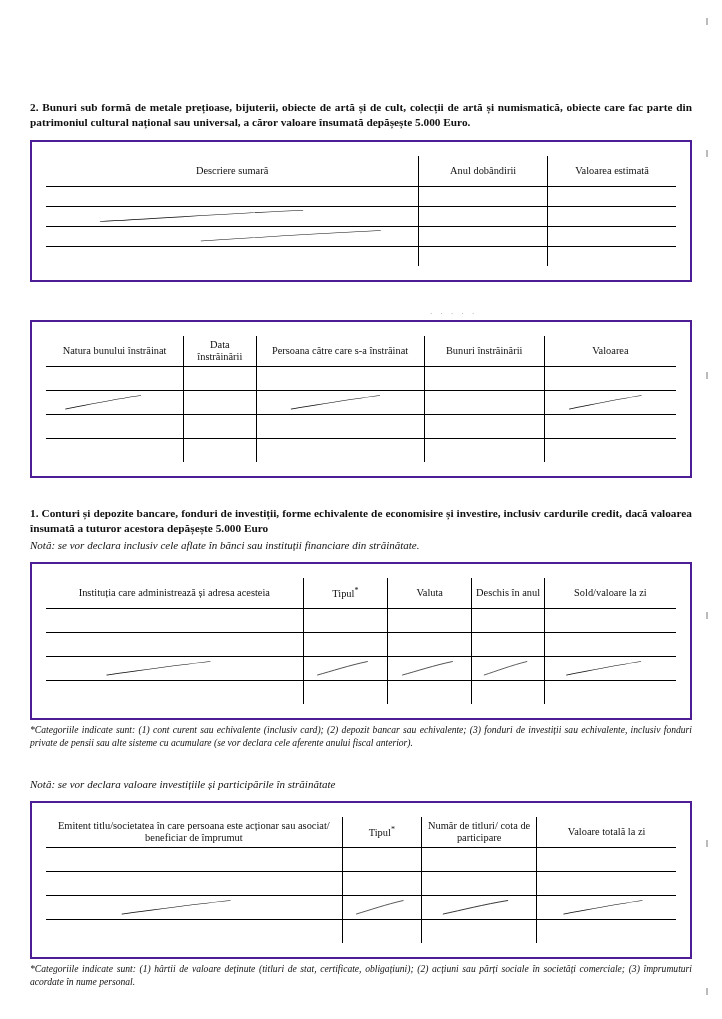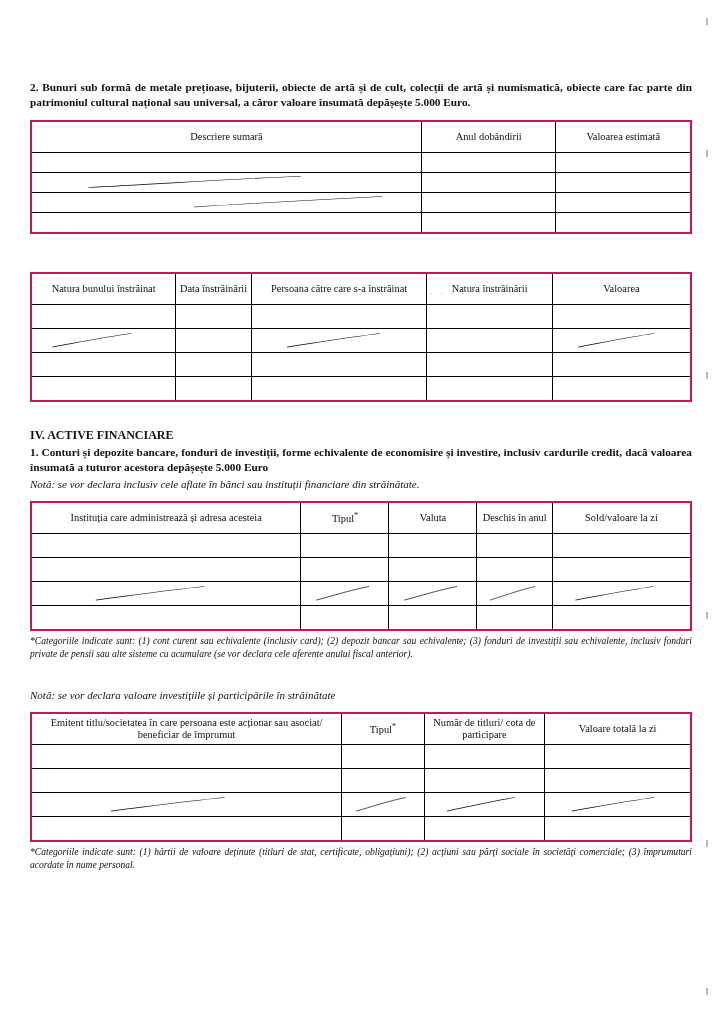--- a/index.html
+++ b/index.html
@@ -13,21 +13,21 @@
   }
   .page {
     position:absolute;
     left:0; top:0;
     width:722px; height:1019px;
     padding:0;
     box-sizing:border-box;
   }
   .content {
     position:absolute;
-    left:30px; top:80px;
+    left:30px; top:100px;
     width:662px;
   }
   .sec-head {
     font-weight:bold;
     font-size:11.3px;
     line-height:1.32;
     text-align:justify;
     margin:0;
   }
   .sec-head.caps {
@@ -61,22 +61,22 @@
     padding:2px 3px;
     line-height:1.15;
     height:15px;
     position:relative;
   }
   table.form thead th {
     height:26px;
     font-size:10.4px;
   }
   .outer-wrap {
-    border:2px solid #be185d;
-    padding:0;
+    border:2px solid #4c1d95;
+    padding:14px;
   }
   .outer-wrap table.form {
     margin-top:0;
     border:0;
   }
   .outer-wrap table.form th,
   .outer-wrap table.form td {
     border:1px solid #000;
   }
   .outer-wrap table.form tr th:first-child,
@@ -203,21 +203,21 @@
     <div class="spacer-26"></div>
 
 
     <div class="outer-wrap" style="margin-top:12px;">
       <table class="form">
         <thead>
           <tr>
             <th style="width:22%;">Natura bunului înstrăinat</th>
             <th style="width:11%;">Data înstrăinării</th>
             <th style="width:27%;margin-left:13px;">Persoana către care s-a înstrăinat</th>
-            <th style="width:19%;">Natura înstrăinării</th>
+            <th style="width:19%;">Bunuri înstrăinării</th>
             <th style="width:21%;">Valoarea</th>
           </tr>
         </thead>
         <tbody>
           <tr class="row-blank tall">
             <td></td>
             <td></td>
             <td></td>
             <td></td>
             <td></td>
@@ -260,21 +260,20 @@
             <td></td>
             <td></td>
             <td></td>
           </tr>
         </tbody>
       </table>
     </div>
 
     <div class="spacer-26"></div>
 
-    <p class="section-title">IV. ACTIVE FINANCIARE</p>
     <p class="sec-head" style="margin-top:2px;">1. Conturi și depozite bancare, fonduri de investiții, forme echivalente de economisire și investire, inclusiv cardurile credit, dacă valoarea însumată a tuturor acestora depășește 5.000 Euro</p>
     <p class="note">Notă: se vor declara inclusiv cele aflate în bănci sau instituții financiare din străinătate.</p>
 
     <div class="outer-wrap" style="margin-top:10px;">
       <table class="form">
         <thead>
           <tr>
             <th style="width:42%;">Instituția care administrează și adresa acesteia</th>
             <th style="width:13%;"><span>Tipul</span><span class="sup">*</span></th>
             <th style="width:13%;">Valuta</th>

